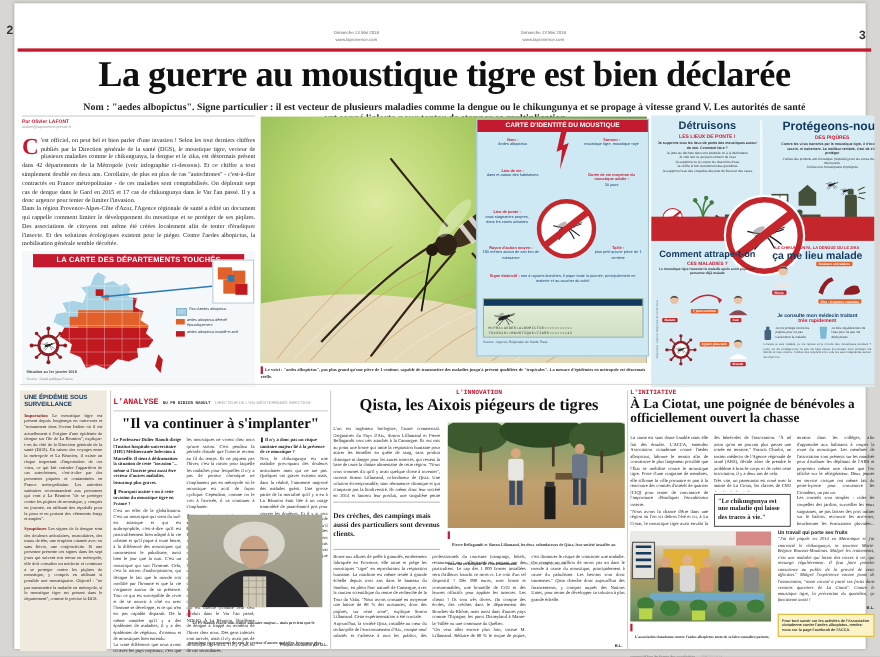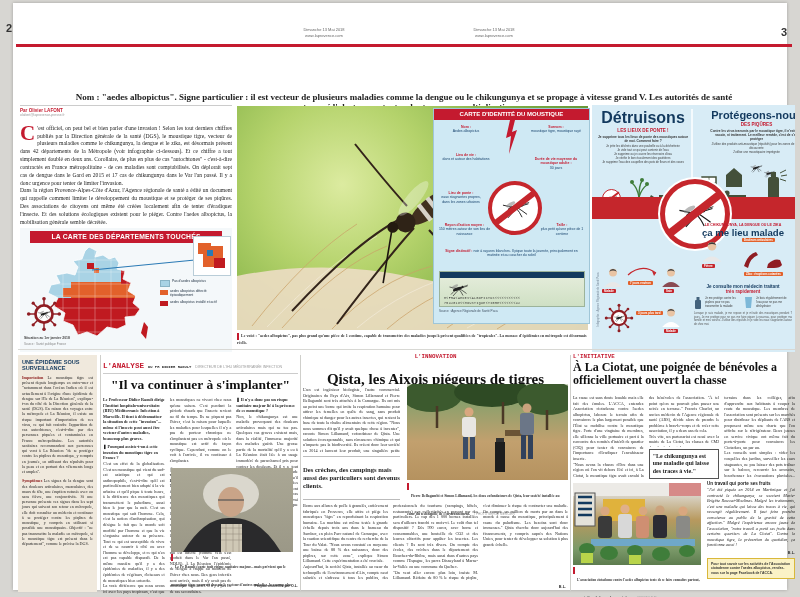--- a/index.html
+++ b/index.html
@@ -95,20 +95,21 @@
     <div>Dimanche 13 Mai 2018</div>
     <div>www.laprovence.com</div>
   </div>
   <div class="abs sans" style="left:446px;top:27px;width:96px;text-align:center;font-size:4px;color:#666;line-height:1.5">
     <div>Dimanche 13 Mai 2018</div>
     <div>www.laprovence.com</div>
   </div>
 
   <div class="abs rule-red" style="left:16px;top:44px;width:776px;height:3px"></div>
 
+  <div class="abs" style="left:60px;top:50px;width:688px;text-align:center;font-size:33px;font-weight:bold;color:#101010;letter-spacing:-0.5px">La guerre au moustique tigre est bien déclarée</div>
 
   <div class="abs" style="left:70px;top:92px;width:668px;text-align:center;font-size:9px;font-weight:600;color:#222">Nom : "aedes albopictus". Signe particulier : il est vecteur de plusieurs maladies comme la dengue ou le chikungunya et se propage à vitesse grand V. Les autorités de santé ont sonné l'alerte pour tenter de stopper sa multiplication</div>
 
   <div class="abs" style="left:20px;top:105px;width:212px;border-top:1px solid #ccc;padding-top:2px">
     <div class="sans red" style="font-size:4.6px;font-weight:bold">Par Olivier LAFONT</div>
     <div class="sans" style="font-size:3.4px;color:#999">olafont@laprovence-presse.fr</div>
   </div>
   <div class="abs clip just" style="left:20px;top:117px;width:212px;height:110px;font-size:5.6px;line-height:1.4;white-space:pre-line">
     <span class="red" style="float:left;font-size:21px;line-height:17px;font-weight:bold;margin-right:2px">C</span><span>'est officiel, on peut bel et bien parler d'une invasion ! Selon les tout derniers chiffres publiés par la Direction générale de la santé (DGS), le moustique tigre, vecteur de plusieurs maladies comme le chikungunya, la dengue et le zika, est désormais présent dans 42 départements de la Métropole (voir infographie ci-dessous). Et ce chiffre a tout simplement doublé en deux ans. Corollaire, de plus en plus de cas "autochtones" - c'est-à-dire contractés en France métropolitaine - de ces maladies sont comptabilisés. On déplorait sept cas de dengue dans le Gard en 2015 et 17 cas de chikungunya dans le Var l'an passé. Il y a donc urgence pour tenter de limiter l'invasion.
 Dans la région Provence-Alpes-Côte d'Azur, l'Agence régionale de santé a édité un document qui rappelle comment limiter le développement du moustique et se protéger de ses piqûres. Des associations de citoyens ont même été créées localement afin de tenter d'éradiquer l'insecte. Et des solutions écologiques existent pour le piéger. Contre l'aedes albopictus, la mobilisation générale semble décrétée.</span>
@@ -271,21 +272,21 @@
         </svg>
       <div class="abs mono" style="left:4px;top:24px;font-size:3.2px;letter-spacing:0.4px;color:#333;white-space:pre-line">M&lt;FRA&lt;AEDES&lt;ALBOPICTUS&lt;&lt;&lt;&lt;&lt;&lt;&lt;&lt;&lt;&lt;&lt;</div>
       <div class="abs mono" style="left:4px;top:29px;font-size:3.2px;letter-spacing:0.4px;color:#333">7542018&lt;&lt;MOUSTIQUE&lt;TIGRE&lt;&lt;&lt;&lt;&lt;&lt;&lt;42</div>
     </div>
     <div class="abs sans" style="left:5px;top:200px;font-size:3.1px;color:#456">Source : Agence Régionale de Santé Paca</div>
   </div>
 
   <div class="abs clip" style="left:592px;top:105px;width:203px;height:247px;background:#d8ecf6">
 
     <div class="abs" style="left:4px;top:4px;width:94px">
-      <div class="sans navy" style="font-size:16px;font-weight:bold;text-align:center">Détruisons</div>
+      <div class="sans navy" style="font-size:10px;font-weight:bold;text-align:center">Détruisons</div>
       <div class="sans red" style="font-size:4.6px;font-weight:bold;text-align:center;margin-top:1px">LES LIEUX DE PONTE !</div>
       <div class="sans" style="font-size:3.2px;font-weight:bold;color:#333;text-align:center;margin-top:2px;line-height:1.3">Je supprime tous les lieux de ponte des moustiques autour de moi. Comment faire ?</div>
       <div class="sans info-item" style="margin-top:2px">Je jette les déchets dans une poubelle ou à la déchetterie</div>
       <div class="sans info-item">Je vide tout ce qui peut contenir de l'eau</div>
       <div class="sans info-item">Je supprime ou je couvre les réservoirs d'eau</div>
       <div class="sans info-item">Je vérifie le bon écoulement des gouttières</div>
       <div class="sans info-item">Je supprime l'eau des coupelles des pots de fleurs et des vases</div>
     </div>
     <div class="sign" style="left:10px;top:84px;width:17px;height:17px;border-width:1.6px">
       <svg width="13" height="9" viewBox="0 0 48 32">
@@ -336,20 +337,25 @@
       </g>
     </svg>
 
     <div class="abs" style="left:0;top:92px;width:203px;height:22px;background:#c5262c"></div>
     <div class="sign" style="left:68px;top:74px;width:60px;height:60px;border-width:5px;box-shadow:0 0 0 2px #fff">
       <svg width="44" height="30" viewBox="0 0 48 32">
           <use href="#sym-mosquito"></use>
         </svg>
     </div>
 
+    <div class="abs" style="left:4px;top:122px;width:94px">
+      <div class="sans navy" style="font-size:8.4px;font-weight:bold;text-align:center;line-height:1.05">Comment attrape-t-on</div>
+      <div class="sans red" style="font-size:4.4px;font-weight:bold;text-align:center;margin-top:1px">CES MALADIES ?</div>
+      <div class="sans" style="font-size:3px;font-weight:bold;color:#333;text-align:center;margin-top:1px;line-height:1.3">Le moustique tigre transmet la maladie après avoir piqué une personne déjà malade</div>
+    </div>
     <div class="abs" style="left:6px;top:158px;width:92px;height:86px">
       <svg class="abs" style="left:4px;top:4px" width="22" height="20" viewBox="0 0 20 18" color="#e8e8e8">
           <use href="#sym-person"></use>
         </svg>
       <span class="chip abs" style="left:4px;top:26px">Malade</span>
       <svg class="abs" style="left:28px;top:0" width="32" height="16" viewBox="0 0 32 16">
         <path d="M2 12 Q16 0 30 10" stroke="#c5262c" stroke-width="1.2" fill="none"></path>
         <path d="M30 10 L26 8 L28 13 Z" fill="#c5262c"></path>
       </svg>
       <span class="chip abs" style="left:30px;top:18px;background:#e2612b">7 jours environ</span>
@@ -446,21 +452,21 @@
     </div>
     <div class="abs" style="left:68px;top:200px;width:127px">
       <span class="tick"></span><span class="caption">Le Pr Raoult écarte tout risque sanitaire majeur... mais prévient que le moustique tigre pourrait devenir le vecteur d'autres maladies, beaucoup plus graves.</span>
       
     </div>
     <div class="abs sans" style="right:0;top:230px;font-size:3.6px;font-weight:bold;color:#333">Propos recueillis par O.L.</div>
   </div>
 
   <div class="abs" style="left:303px;top:353px;width:265px;height:239px">
     <div class="kicker red" style="font-size:5.8px;text-align:center">L'INNOVATION</div>
-    <div style="font-size:15px;font-weight:600;text-align:center;color:#111;margin-top:11px">Qista, les Aixois piégeurs de tigres</div>
+    <div style="font-size:15px;font-weight:600;text-align:center;color:#111;margin-top:1px">Qista, les Aixois piégeurs de tigres</div>
     <div class="abs clip just body-txt" style="left:0;top:34px;width:97px;height:66px">L'un est ingénieur biologiste, l'autre commercial. Originaires du Pays d'Aix, Simon Lillamand et Pierre Bellagambi sont très attachés à la Camargue. Ils ont mis au point une borne qui imite la respiration humaine pour attirer les femelles en quête de sang, sans produit chimique ni danger pour les autres insectes, qui restent la base de toute la chaîne alimentaire de cette région. "Nous nous sommes dit qu'il y avait quelque chose à inventer", raconte Simon Lillamand, cofondateur de Qista. Une solution écoresponsable, sans rémanence chimique et qui n'impacte pas la biodiversité. Ils créent donc leur société en 2014 et lancent leur produit, une singulière petite borne.</div>
     <div class="abs" style="left:0;top:103px;width:97px;height:42px;border-top:1px solid #bbb;border-bottom:1px solid #bbb;
          display:flex;align-items:center">
       <div style="font-size:6.6px;font-weight:bold;line-height:1.25;color:#222">Des crèches, des campings mais aussi des particuliers sont devenus clients.</div>
     </div>
     <div class="abs clip" style="left:104px;top:31px;width:161px;height:96px;background:linear-gradient(#cfd8c2 0%,#8aa06c 18%,#c2a06e 60%,#b5925f 100%)">
       <svg width="161" height="96" viewBox="0 0 161 96">
         <ellipse cx="25" cy="12" rx="30" ry="16" fill="#3c5a2e"></ellipse>
         <ellipse cx="85" cy="8" rx="38" ry="15" fill="#2e4a24"></ellipse>
         <ellipse cx="140" cy="14" rx="30" ry="17" fill="#3c5a2e"></ellipse>

